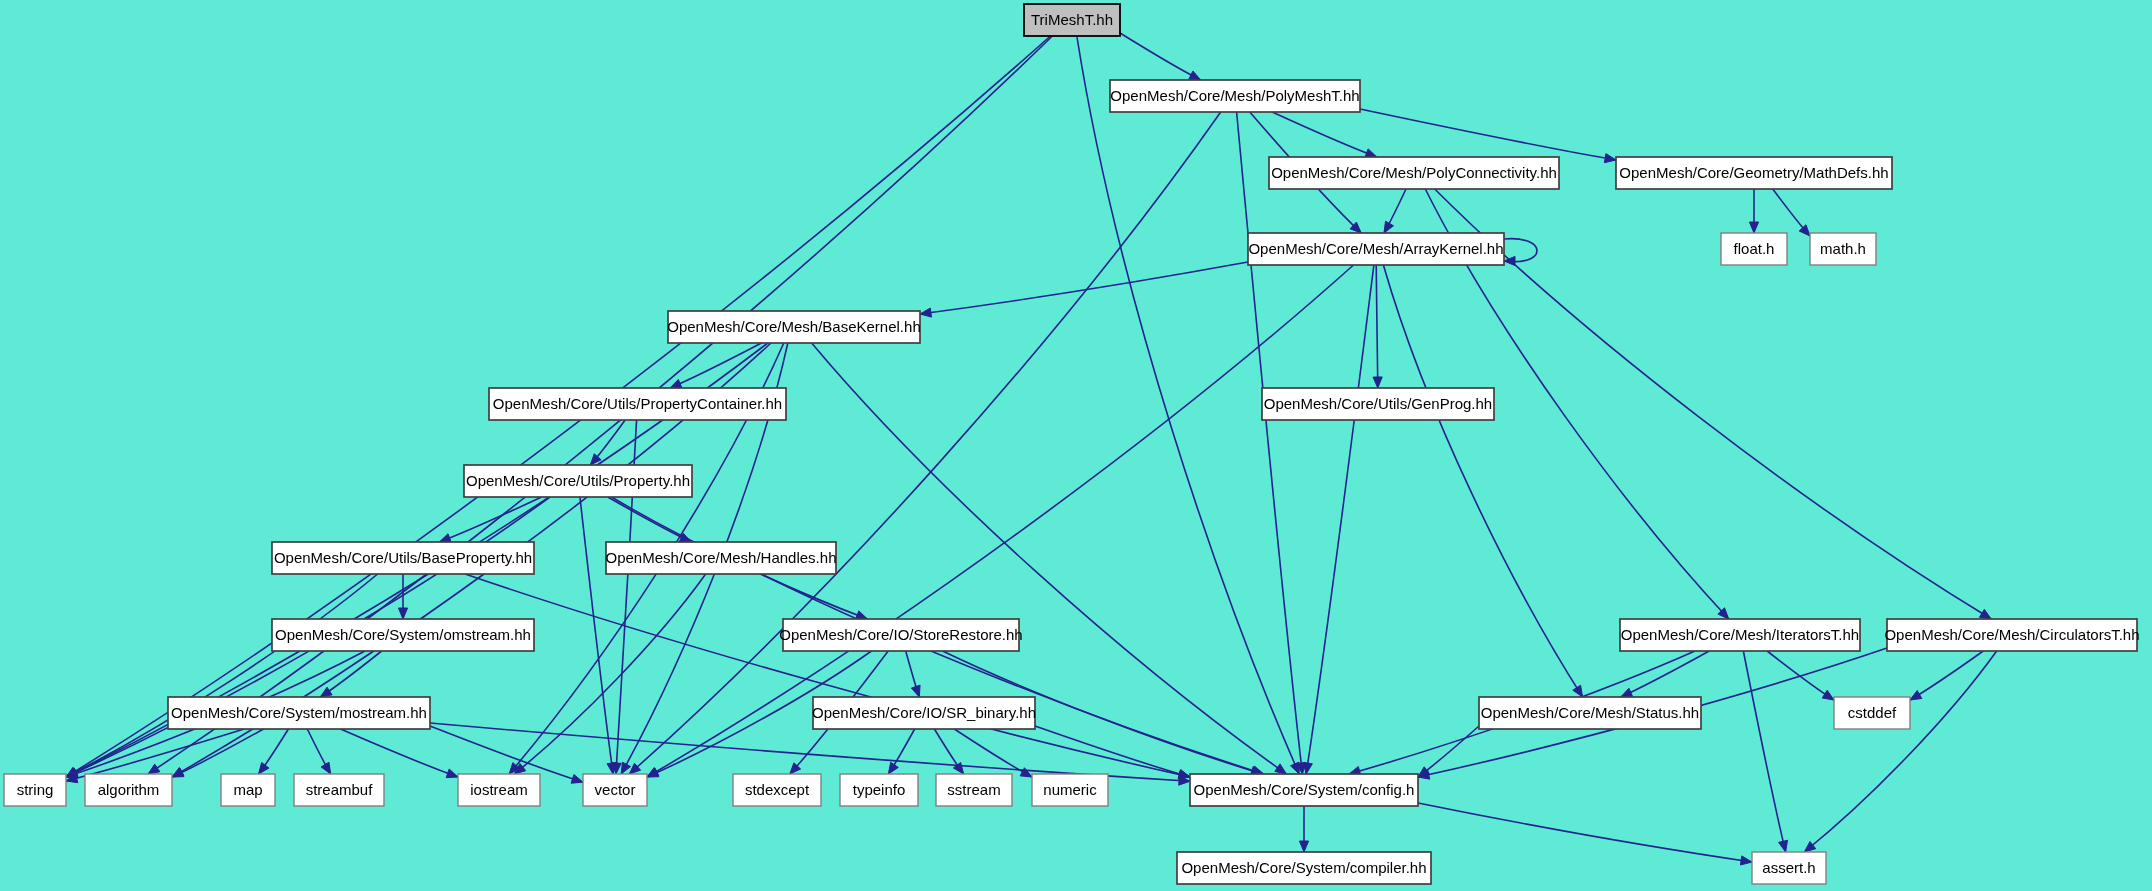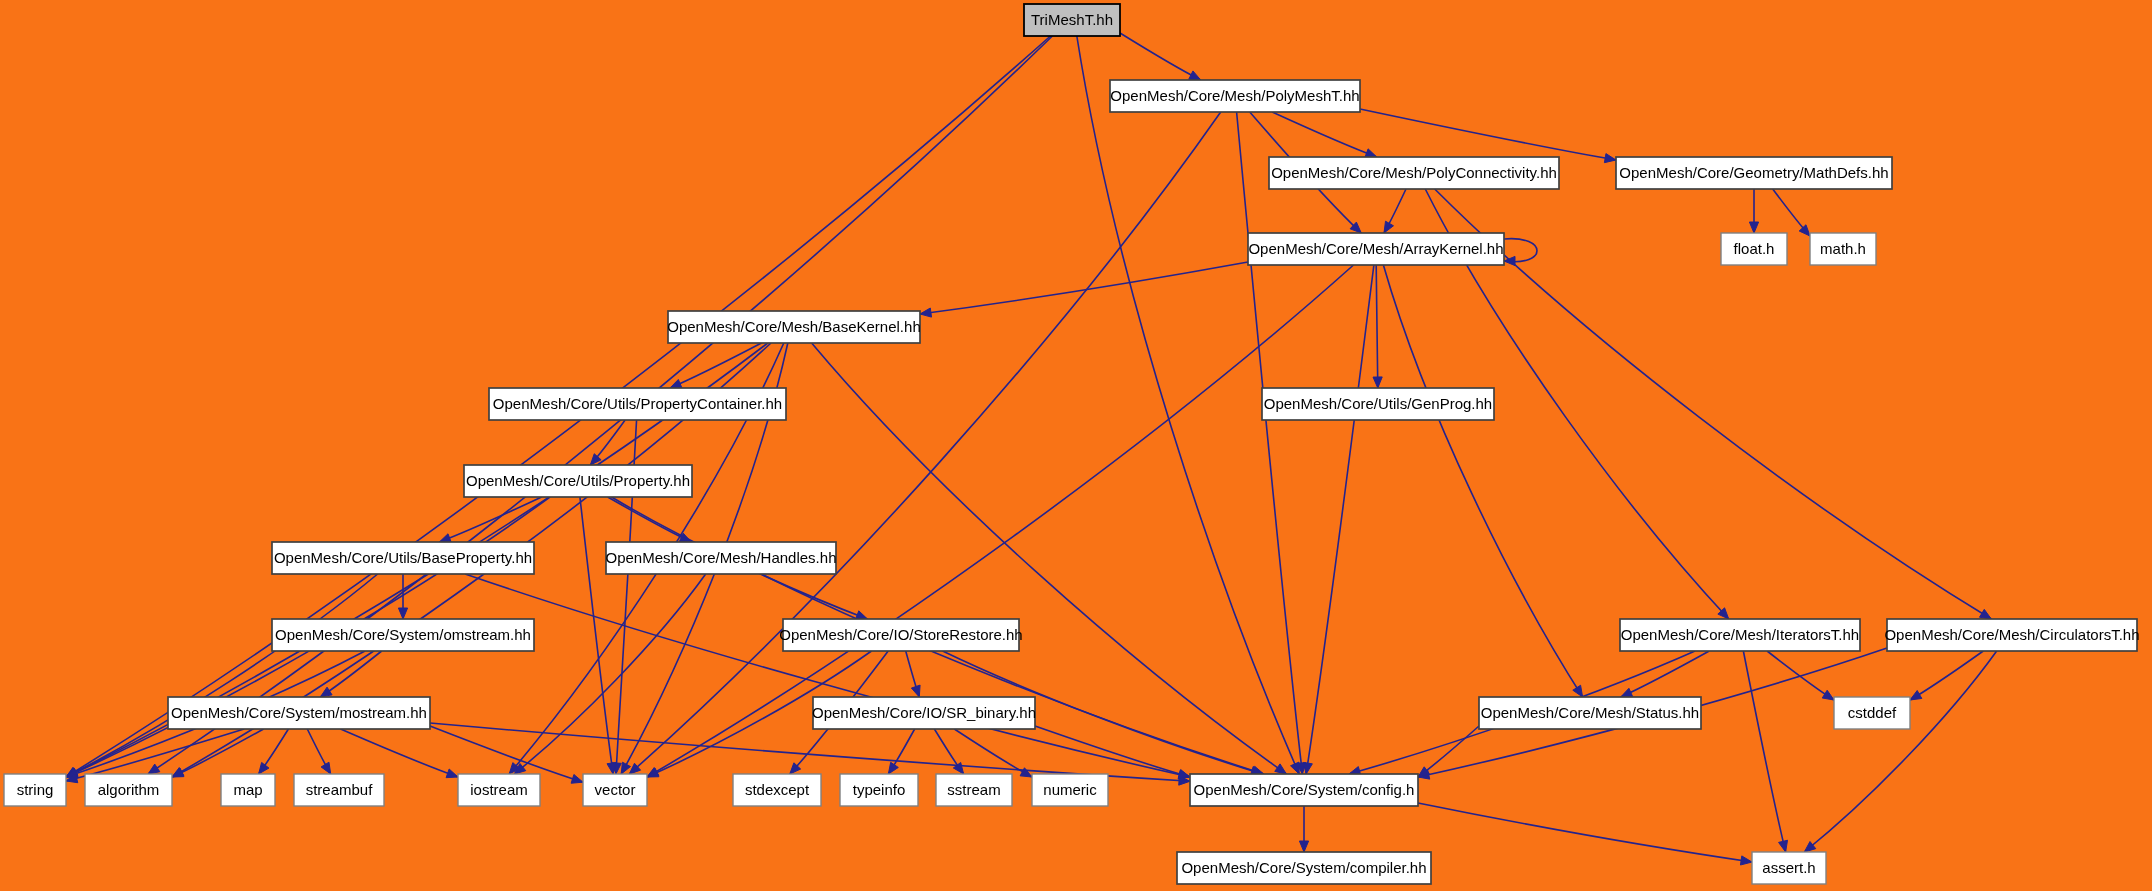--- a/index.html
+++ b/index.html
@@ -4,21 +4,21 @@
 <style>
   html, body {
     margin: 0;
     padding: 0;
     background: #ffffff;
   }
   #graph-root {
     position: relative;
     width: 2152px;
     height: 891px;
-    background: #f97316;
+    background: #5eead4;
     font-family: "Liberation Sans", sans-serif;
   }
   svg.graph-canvas {
     position: absolute;
     left: 0;
     top: 0;
     width: 2152px;
     height: 891px;
     overflow: visible;
   }

